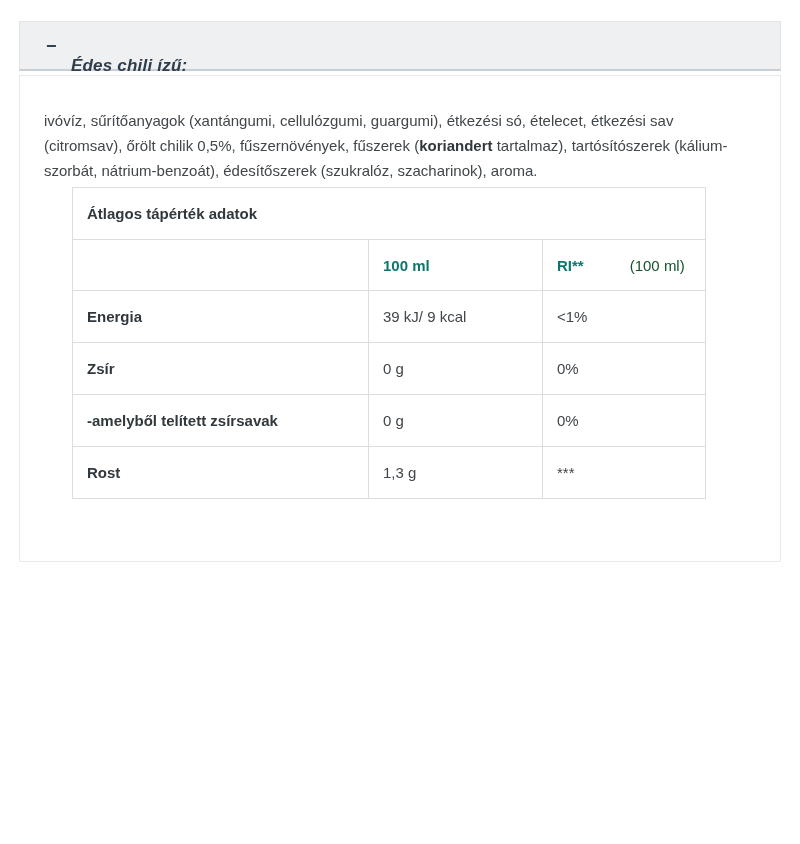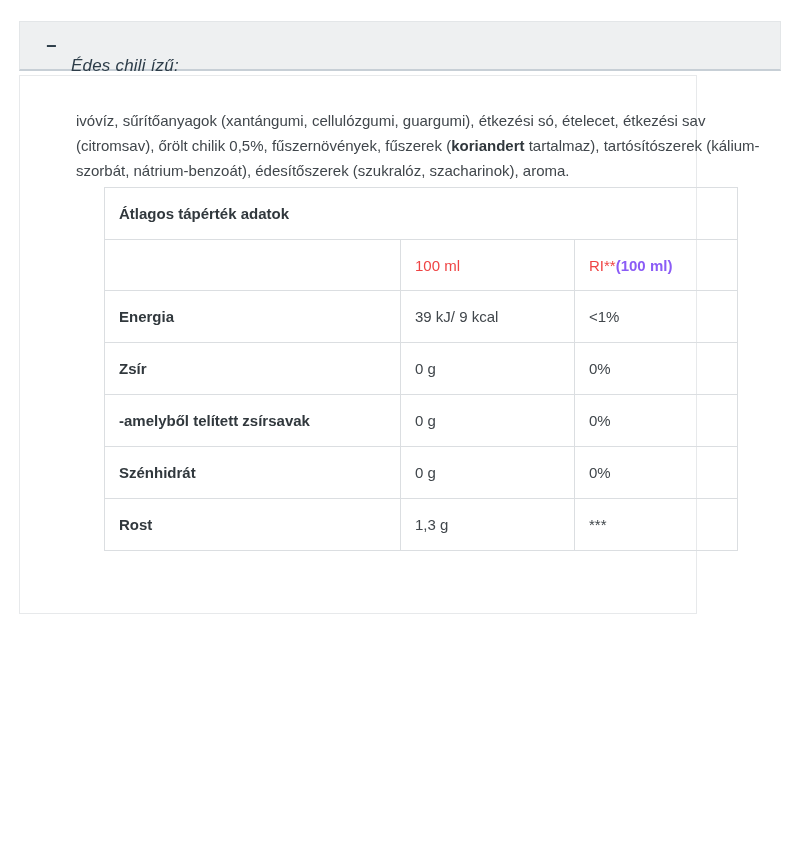--- a/index.html
+++ b/index.html
@@ -28,36 +28,36 @@
   }
   .collapse-icon {
     font-weight: 700;
     font-size: 18px;
     color: #2d3d49;
     width: 25px;
     flex: 0 0 25px;
     line-height: 1;
   }
   .accordion-title {
-    font-weight: 400;
+    font-weight: 700;
     font-style: italic;
     font-size: 17px;
     color: #2d3d49;
     letter-spacing: 0.2px;
     margin-top: 40px;
   }
   .panel {
     position: absolute;
     left: 19px;
     top: 75px;
-    width: 678px;
+    width: 762px;
     box-sizing: border-box;
     background: #ffffff;
     border: 1px solid #e7e9eb;
-    padding: 32px 30px 62px 56px;
+    padding: 32px 30px 62px 24px;
   }
   .ingredients {
     margin: 0;
     width: 694px;
     font-size: 15px;
     line-height: 25px;
     color: #40464b;
   }
   .ingredients strong { color: #31383d; font-weight: 700; }
   table.nutrition {
@@ -75,22 +75,22 @@
     vertical-align: middle;
     height: 51px;
     overflow: hidden;
   }
   td.t-title {
     font-weight: 700;
     color: #31383d;
     height: 50px;
   }
   tr.t-colhead td { height: 50px; }
-  .colhead-bold { font-weight: 400; color: #ef4444; }
-  .colhead-regular { font-weight: 700; color: #8b5cf6; }
+  .colhead-bold { font-weight: 700; color: #0f766e; }
+  .colhead-regular { font-weight: 400; color: #14532d; margin-left: 46px; }
   td.nutrient-label { font-weight: 700; color: #31383d; }
   td.t-foot {
     height: auto;
     padding: 10px 14px;
     line-height: 25px;
     font-weight: 400;
   }
 </style>
 </head>
 <body>
@@ -127,24 +127,19 @@
         <td class="nutrient-label">Zsír</td>
         <td>0 g</td>
         <td>0%</td>
       </tr>
       <tr>
         <td class="nutrient-label">-amelyből telített zsírsavak</td>
         <td>0 g</td>
         <td>0%</td>
       </tr>
       <tr>
-        <td class="nutrient-label">Szénhidrát</td>
-        <td>0 g</td>
-        <td>0%</td>
-      </tr>
-      <tr>
         <td class="nutrient-label">Rost</td>
         <td>1,3 g</td>
         <td>***</td>
       </tr>
     </tbody>
   </table>
 </div>
 
 </body></html>

